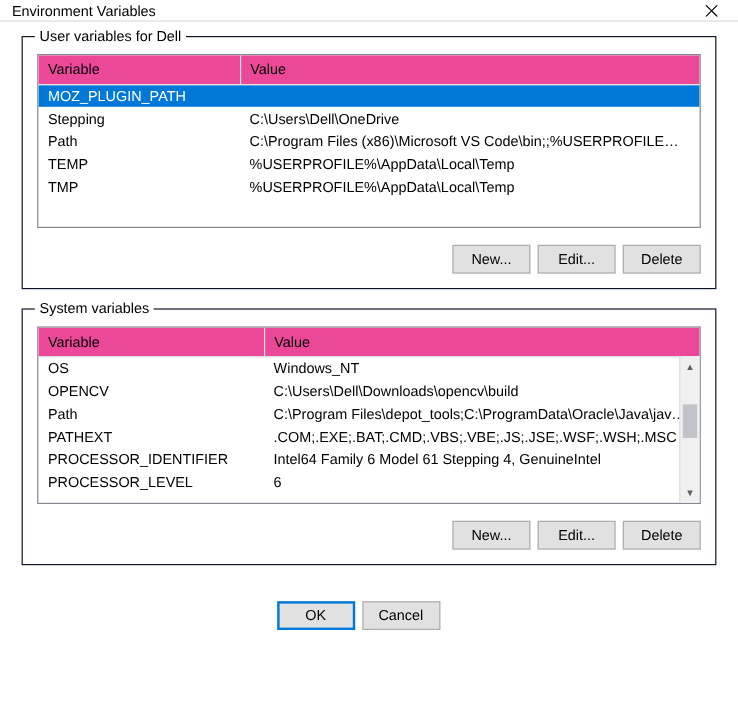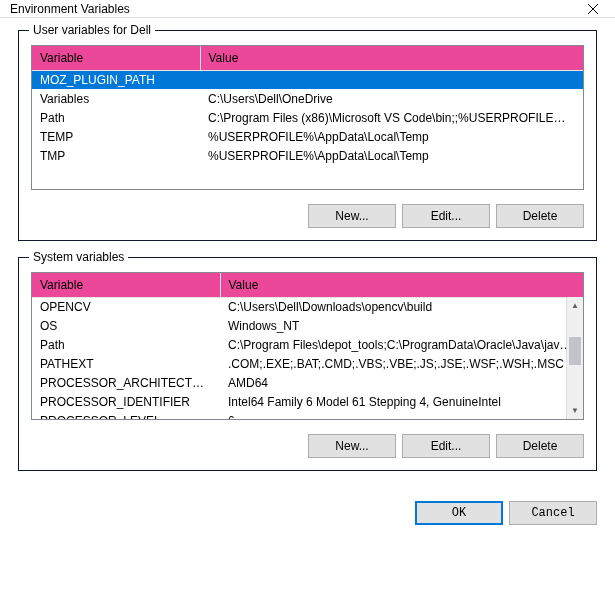--- a/index.html
+++ b/index.html
@@ -80,37 +80,36 @@
 }
 .col-var-u { width: 168px; }
 .col-var-s { width: 188px; }
 .btn-row {
   display: flex;
   justify-content: flex-end;
   gap: 6px;
   margin-top: 14px;
 }
 .btn {
-  width: 88px;
+  width: 65px;
   height: 24px;
   border: 1px solid #adadad;
   background: #e1e1e1;
   font-family: inherit;
   font-size: 12px;
   color: #000;
   cursor: pointer;
   text-align: center;
 }
 .btn.primary { border: 2px solid #0078d7; line-height: 20px; }
 .bottom-row {
   display: flex;
-  justify-content: flex-end;
+  justify-content: center;
   gap: 6px;
   padding: 0 18px 14px 0;
-  font-family: Liberation Mono, monospace;
 }
 .scrollbar-v {
   position: absolute;
   right: 0; top: 24px; bottom: 0;
   width: 17px;
   background: #f0f0f0;
   border-left: 1px solid #ddd;
 }
 .scroll-thumb {
   position: absolute;
@@ -154,21 +153,21 @@
             <th>Variable</th>
             <th>Value</th>
           </tr>
         </thead>
         <tbody id="user-tbody">
             <tr class="selected">
               <td>MOZ_PLUGIN_PATH</td>
               <td></td>
             </tr>
             <tr>
-              <td>Variables</td>
+              <td>Stepping</td>
               <td>C:\Users\Dell\OneDrive</td>
             </tr>
             <tr>
               <td>Path</td>
               <td>C:\Program Files (x86)\Microsoft VS Code\bin;;%USERPROFILE%\A...</td>
             </tr>
             <tr>
               <td>TEMP</td>
               <td>%USERPROFILE%\AppData\Local\Temp</td>
             </tr>
@@ -195,38 +194,34 @@
             <col>
           </colgroup>
         <thead>
           <tr>
             <th>Variable</th>
             <th>Value</th>
           </tr>
         </thead>
         <tbody id="sys-tbody">
             <tr>
+              <td>OS</td>
+              <td>Windows_NT</td>
+            </tr>
+            <tr>
               <td>OPENCV</td>
               <td>C:\Users\Dell\Downloads\opencv\build</td>
             </tr>
             <tr>
-              <td>OS</td>
-              <td>Windows_NT</td>
-            </tr>
-            <tr>
               <td>Path</td>
               <td>C:\Program Files\depot_tools;C:\ProgramData\Oracle\Java\javapat...</td>
             </tr>
             <tr>
               <td>PATHEXT</td>
               <td>.COM;.EXE;.BAT;.CMD;.VBS;.VBE;.JS;.JSE;.WSF;.WSH;.MSC</td>
-            </tr>
-            <tr>
-              <td>PROCESSOR_ARCHITECTURE</td>
-              <td>AMD64</td>
             </tr>
             <tr>
               <td>PROCESSOR_IDENTIFIER</td>
               <td>Intel64 Family 6 Model 61 Stepping 4, GenuineIntel</td>
             </tr>
             <tr>
               <td>PROCESSOR_LEVEL</td>
               <td>6</td>
             </tr>
           </tbody>

